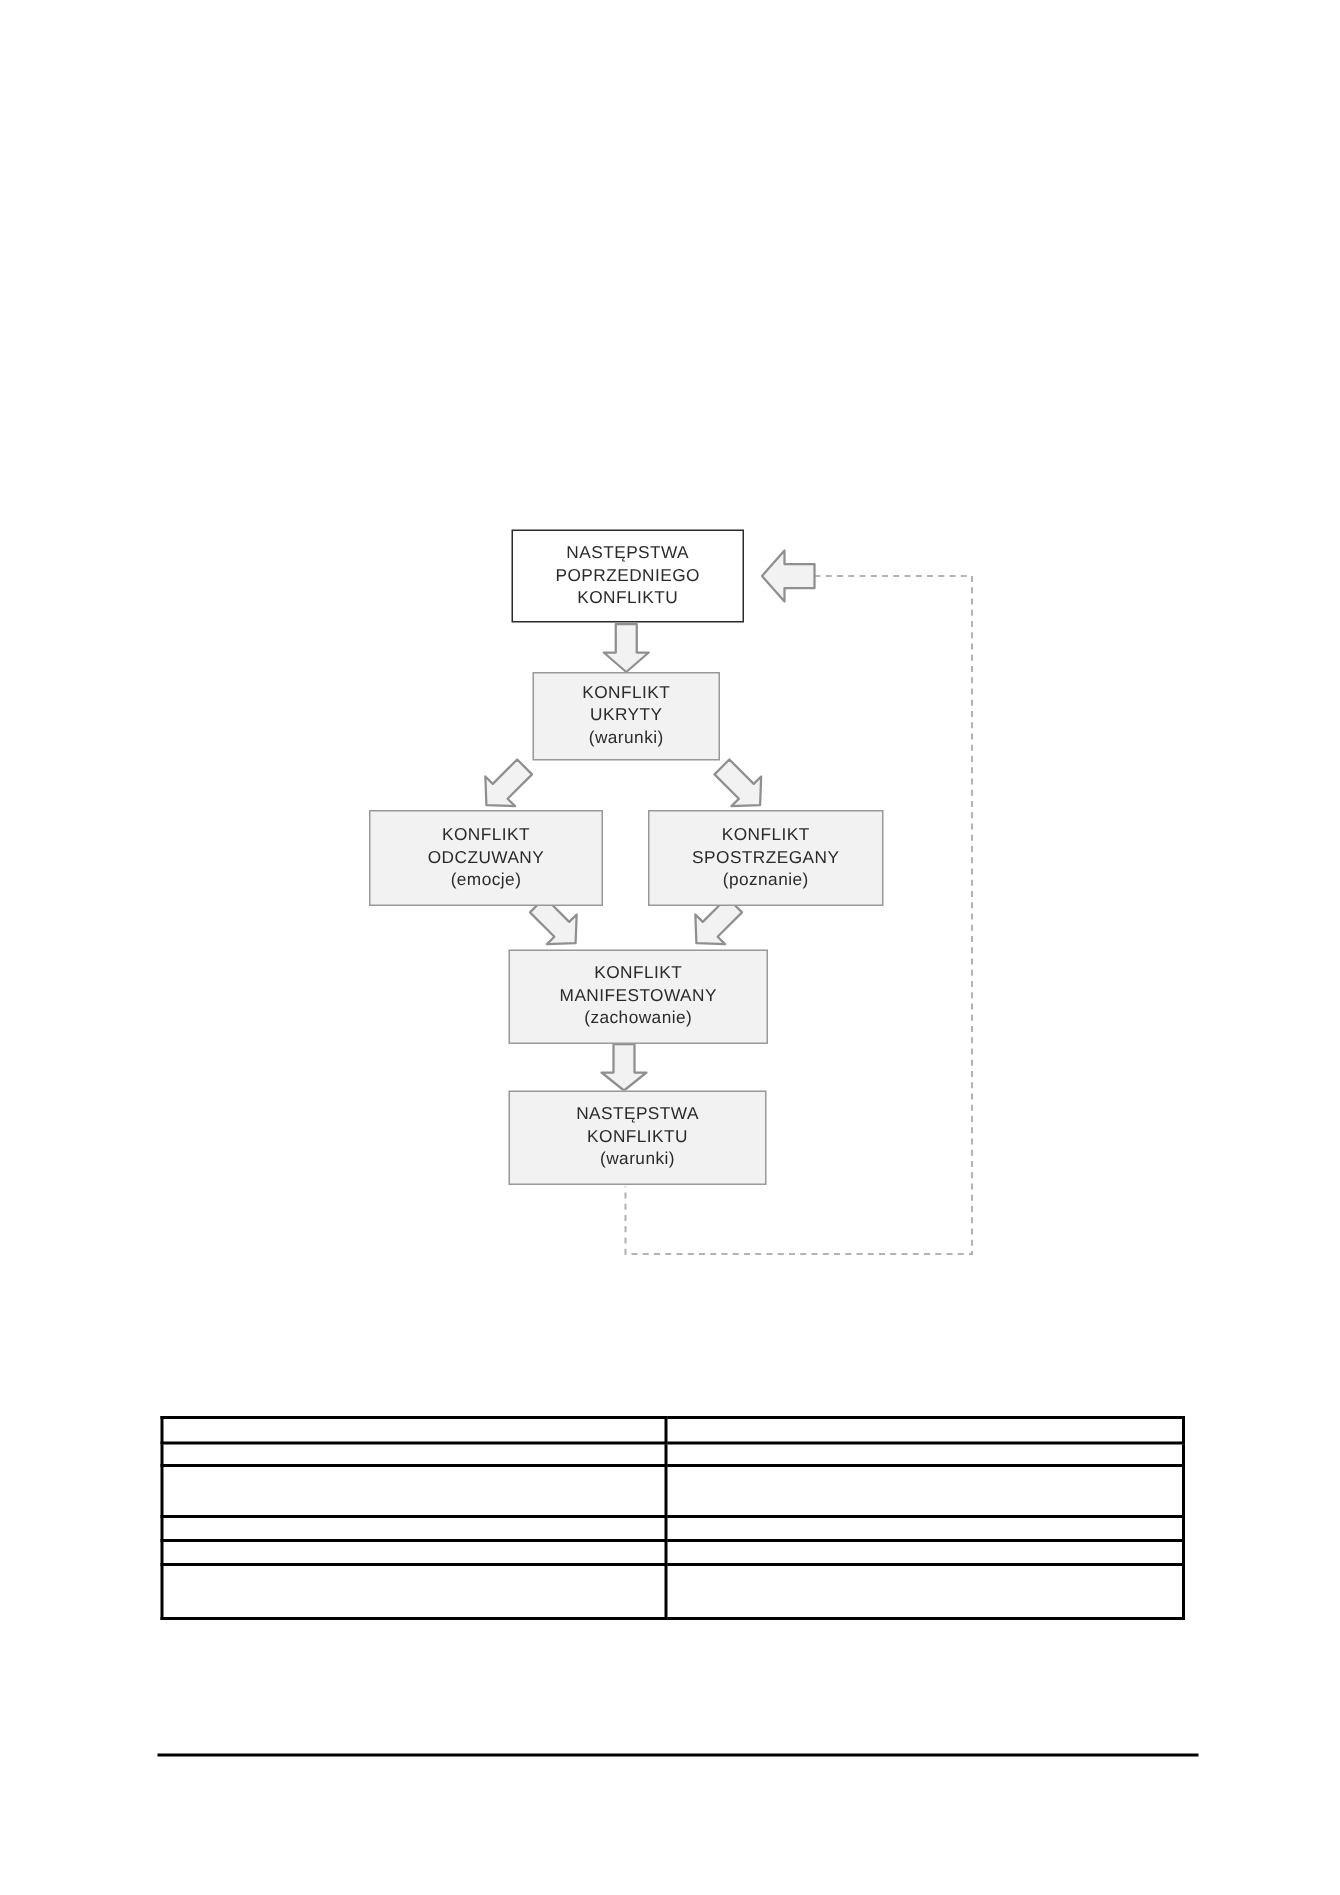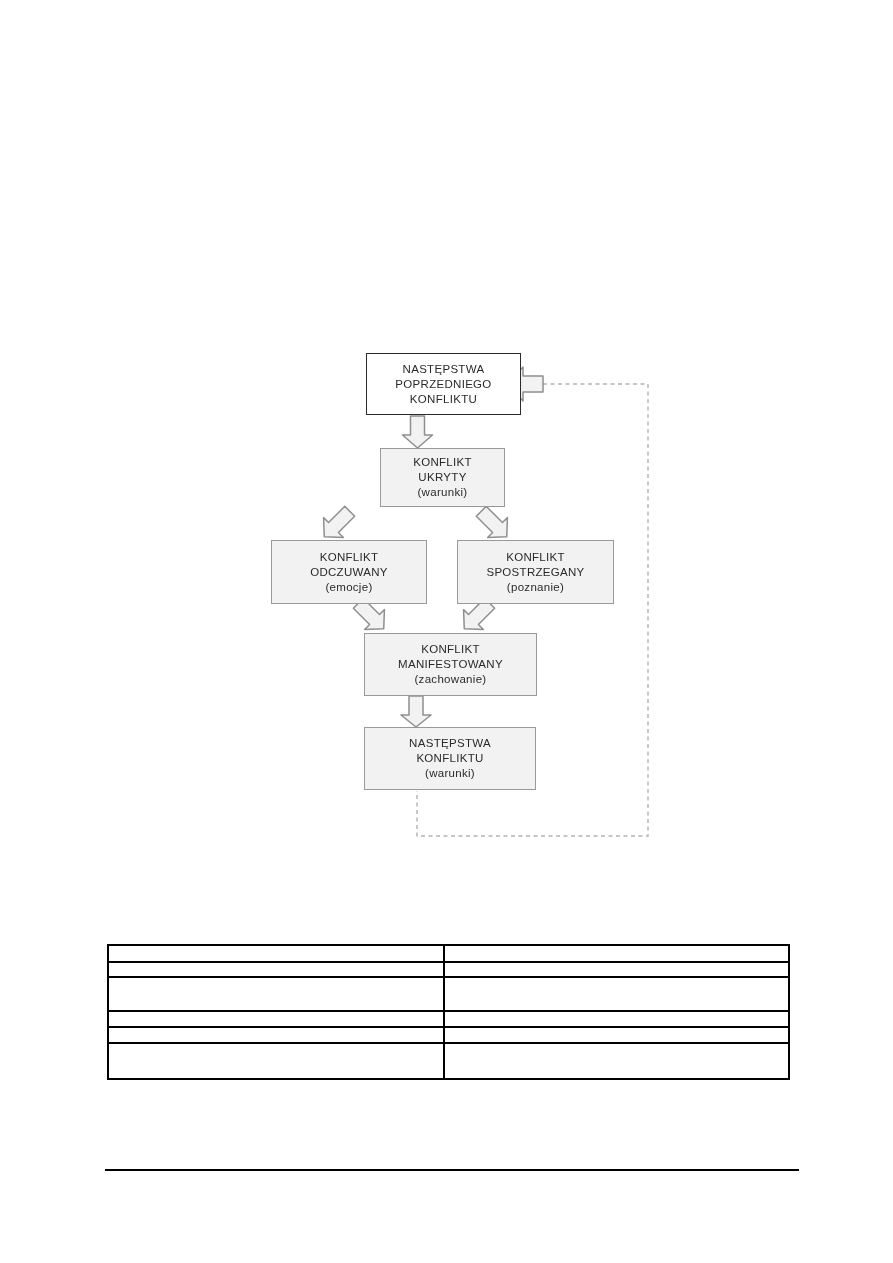--- a/index.html
+++ b/index.html
@@ -19,21 +19,20 @@
   .flow-box {
     position: absolute;
     display: flex;
     align-items: center;
     justify-content: center;
     text-align: center;
     box-sizing: border-box;
     background: #f2f2f2;
     border: 1.5px solid #999999;
     z-index: 2;
-    margin-left: 25px;
   }
   .flow-box.white {
     background: #ffffff;
     border: 1.8px solid #2b2b2b;
   }
   .flow-box .box-label {
     white-space: pre-line;
     font-size: 11.5px;
     line-height: 15px;
     color: #2a2a2a;

